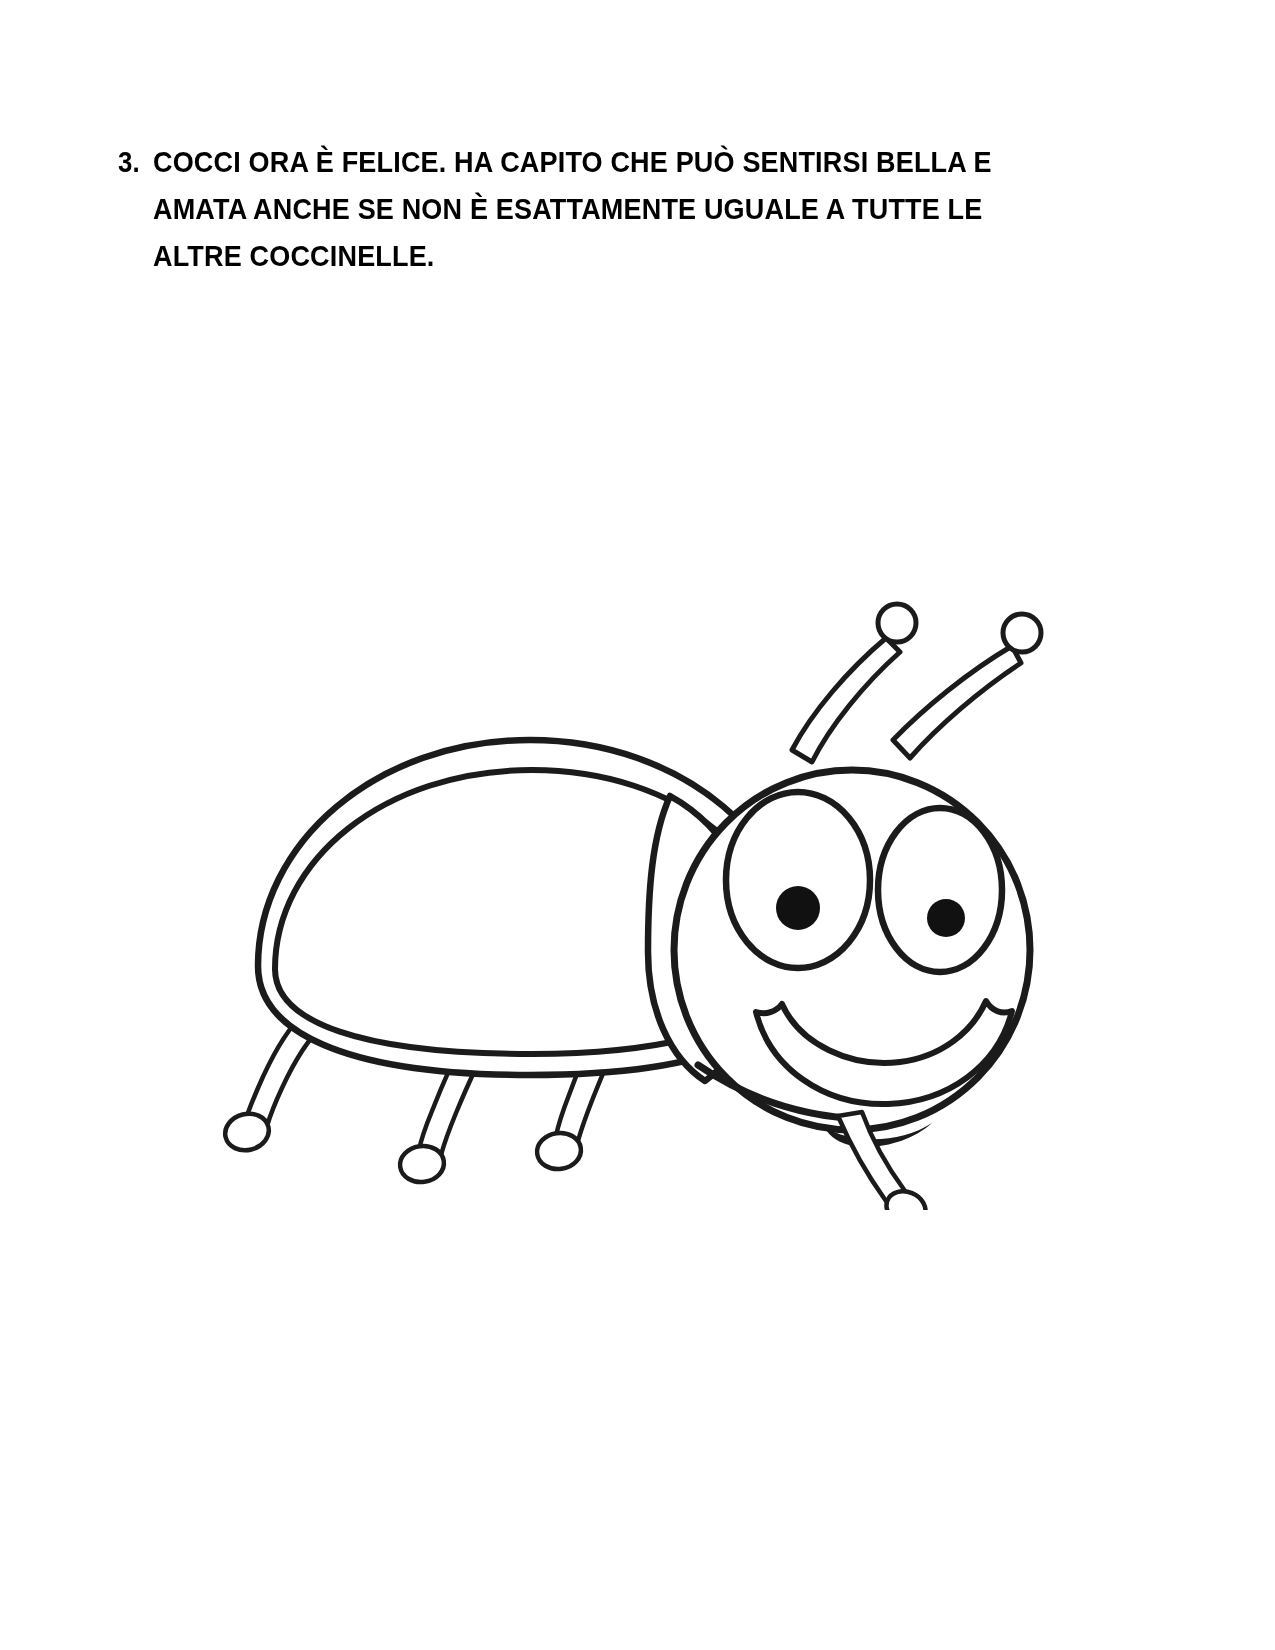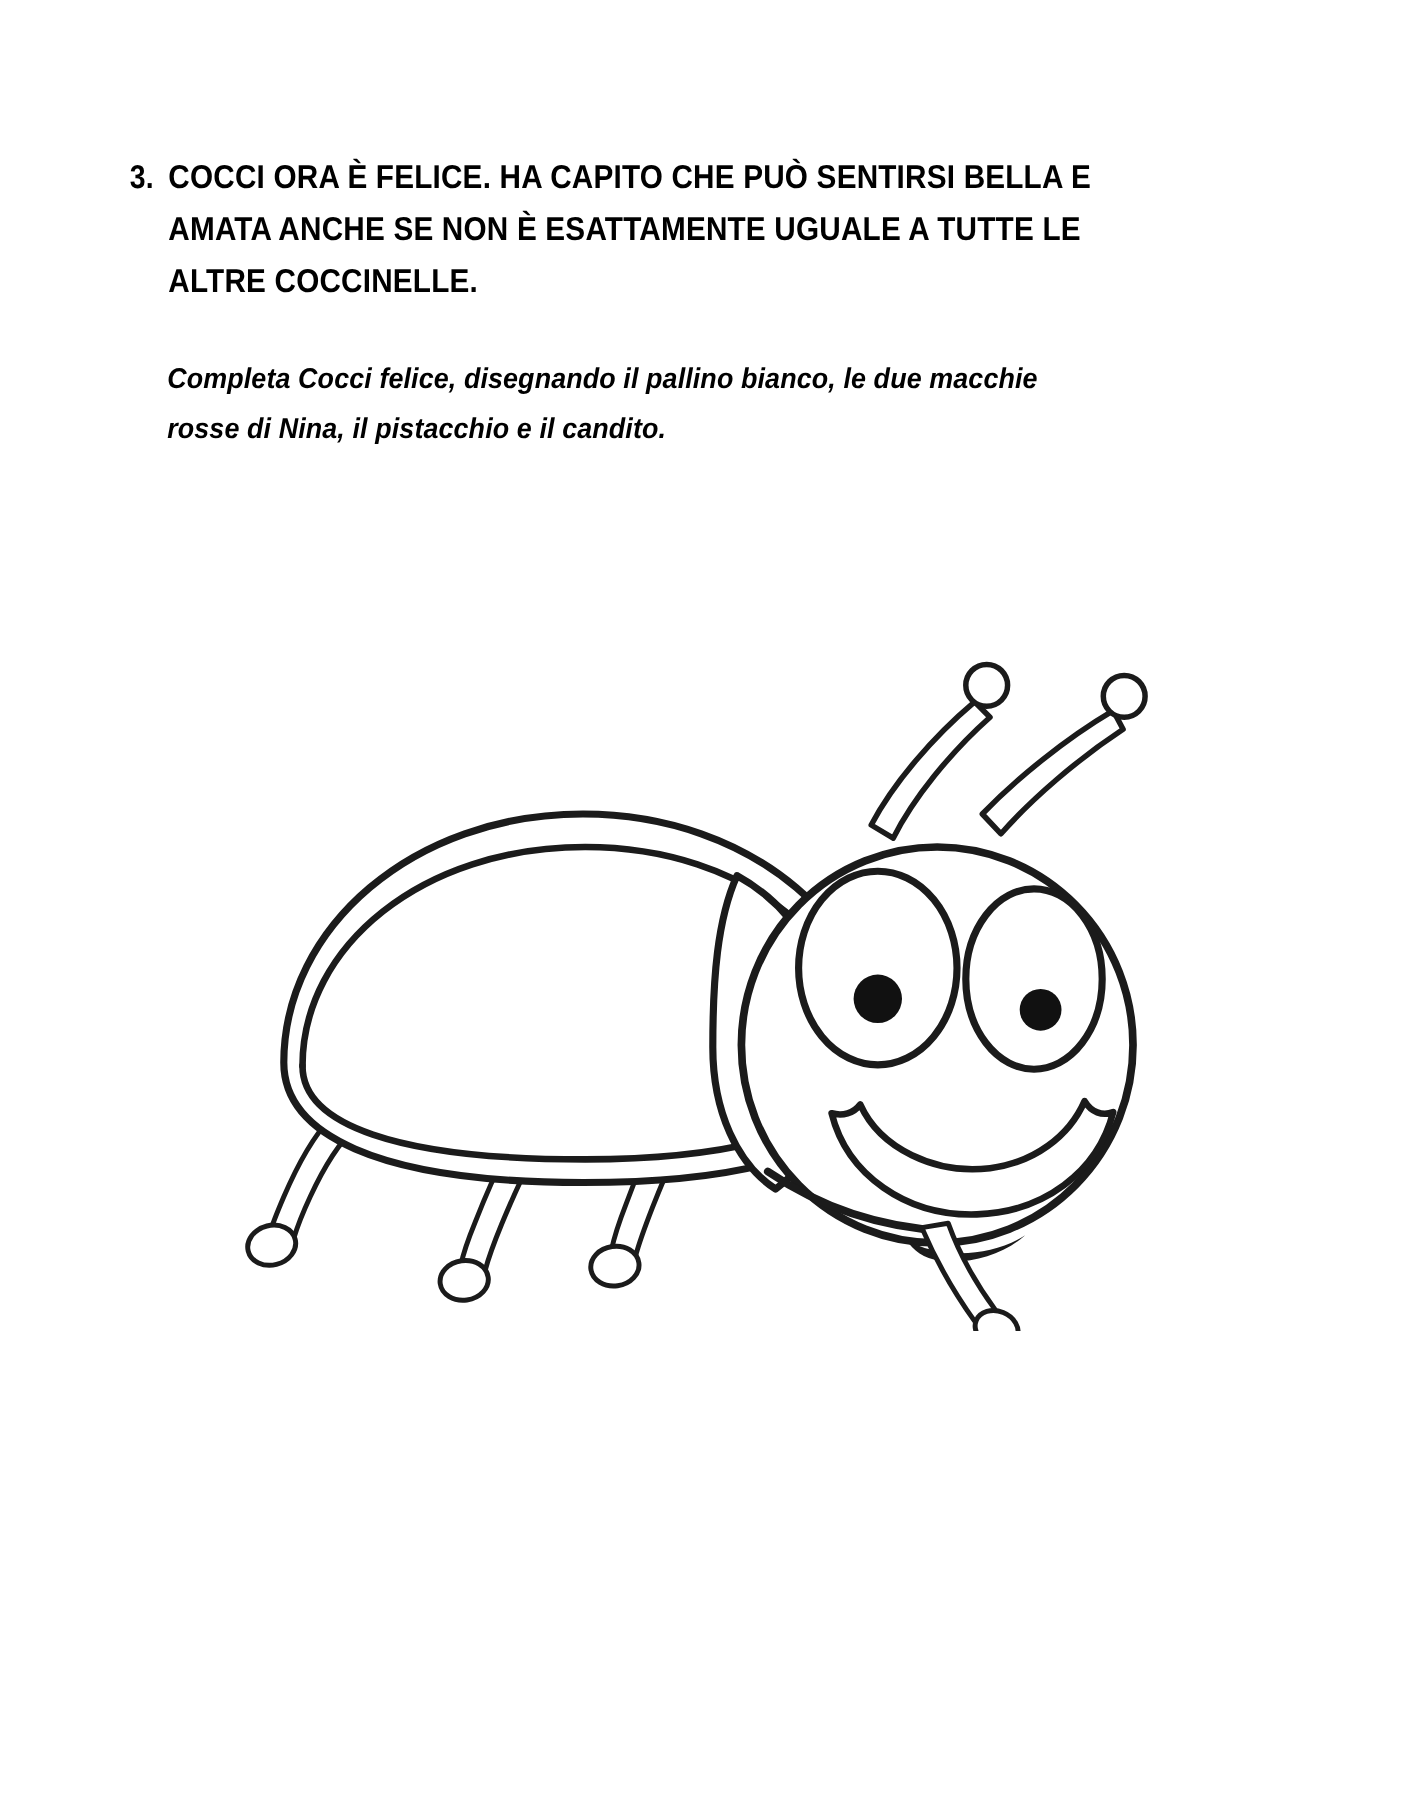--- a/index.html
+++ b/index.html
@@ -126,24 +126,20 @@
     <div class="heading-row">
       <span class="heading-number">3.</span>
       <div class="heading-text">
         <span class="hl">COCCI ORA È FELICE. HA CAPITO CHE PUÒ SENTIRSI BELLA E</span>
         <span class="hl">AMATA ANCHE SE NON È ESATTAMENTE UGUALE A TUTTE LE</span>
         <span class="hl">ALTRE COCCINELLE.</span>
       </div>
     </div>
   </div>
 
-  <div class="instruction-block">
-    <span class="il">Completa Cocci felice, disegnando il pallino bianco, le due macchie</span>
-    <span class="il">rosse di Nina, il pistacchio e il candito.</span>
-  </div>
 
   <div class="illustration">
     <svg viewBox="0 0 900 650" xmlns="http://www.w3.org/2000/svg" role="img">
       <title>Disegno al tratto di una coccinella sorridente da colorare</title>
 
       <g>
         <path class="ink-fill-white" stroke-width="5" d="M 592 190
                  C 612 152, 648 110, 686 78
                  L 700 92
                  C 664 124, 630 166, 612 202 Z"></path>

